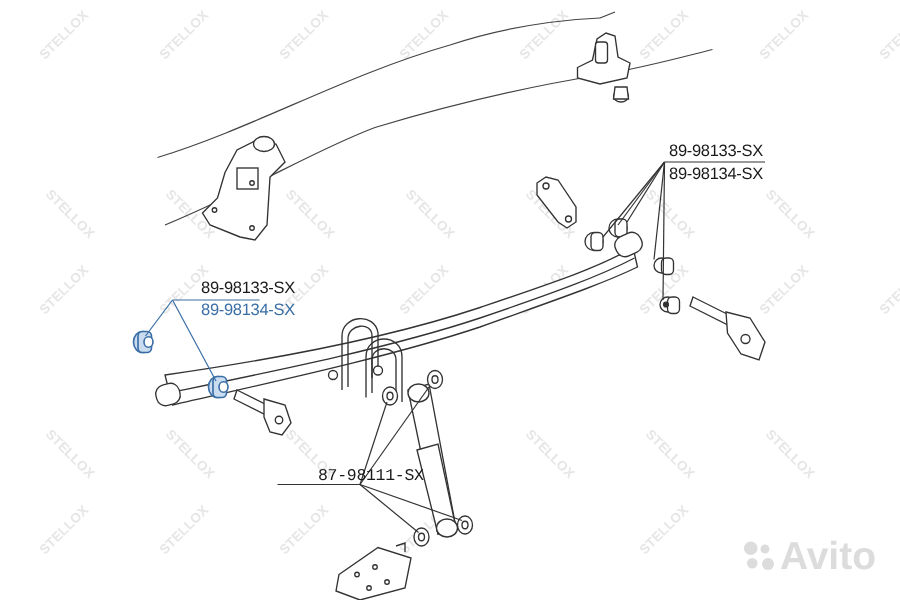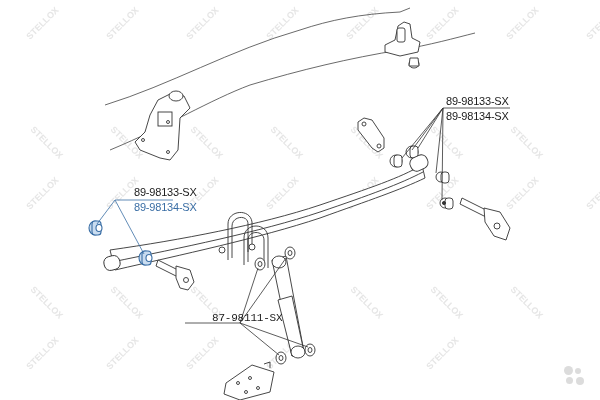--- a/index.html
+++ b/index.html
@@ -256,14 +256,15 @@
   <div class="label" style="left:212px;top:312px;font-family:Liberation Mono, monospace;">87-98111-SX</div>
 
 
   <div class="avito">
     <div class="dots">
       <span style="left:0;top:0;width:9px;height:9px"></span>
       <span style="left:11px;top:2px;width:6px;height:6px"></span>
       <span style="left:2px;top:11px;width:7px;height:7px"></span>
       <span style="left:12px;top:11px;width:8px;height:8px"></span>
     </div>
+    <span>Avito</span>
   </div>
 </div>
 
 </body></html>

